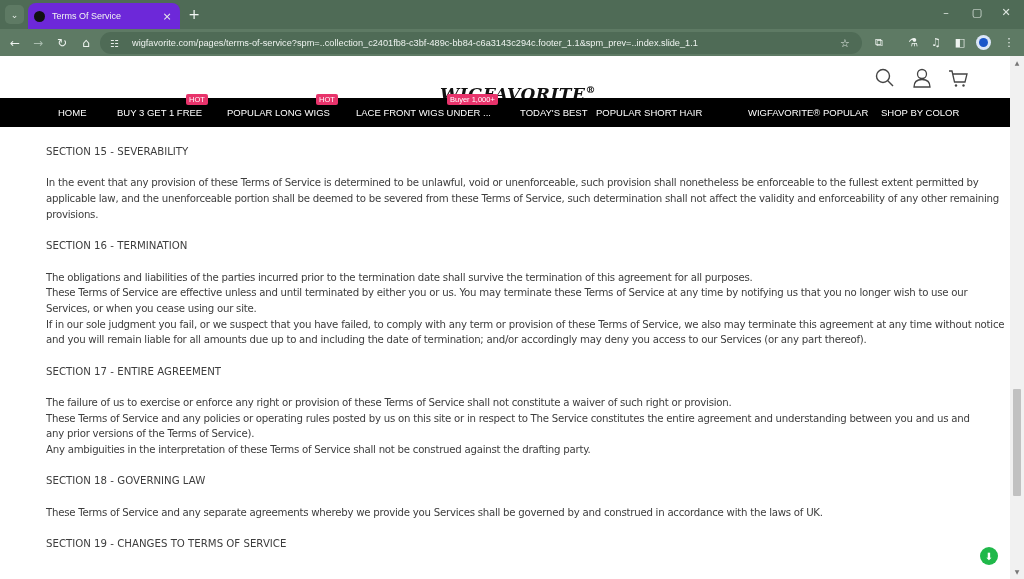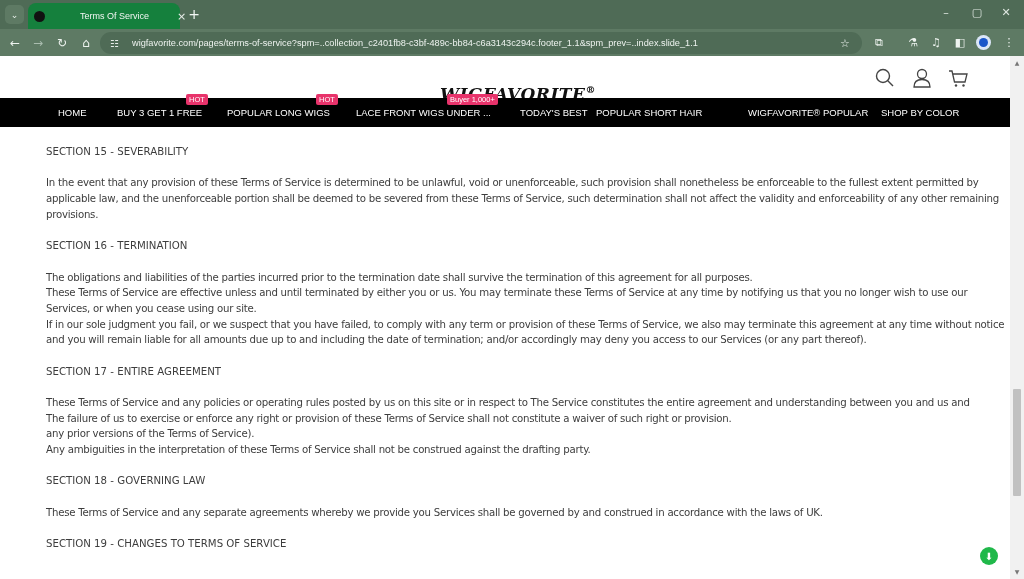--- a/index.html
+++ b/index.html
@@ -2,21 +2,21 @@
 <html><head>
 <meta charset="utf-8">
 <style>
   * { box-sizing: border-box; margin: 0; padding: 0; }
   html, body { width: 1024px; height: 579px; overflow: hidden; background: #ffffff; }
   body { font-family: "DejaVu Sans", sans-serif; position: relative; }
 
   
   .tabbar { position: absolute; left: 0; top: 0; width: 1024px; height: 29px; background: #4f6b56; }
   .tab-search { position: absolute; left: 5px; top: 5px; width: 19px; height: 19px; border-radius: 5px; background: #5e7a64; color: #e6efe8; font-size: 9px; display: flex; align-items: center; justify-content: center; }
-  .tab { position: absolute; left: 28px; top: 3px; width: 152px; height: 26px; background: #15803d; border-radius: 8px 8px 0 0; display: flex; align-items: center; padding: 0 6px; gap: 28px; }
+  .tab { position: absolute; left: 28px; top: 3px; width: 152px; height: 26px; background: #6d28d9; border-radius: 8px 8px 0 0; display: flex; align-items: center; padding: 0 6px; }
   .tab-favicon { width: 11px; height: 11px; border-radius: 50%; background: #111; margin-right: 7px; flex: 0 0 auto; }
   .tab-title { color: #f2f6f3; font-size: 9px; font-family: "Liberation Sans", sans-serif; flex: 1; white-space: nowrap; }
   .tab-close { color: #e8eee9; font-size: 11px; width: 14px; text-align: center; }
   .new-tab { position: absolute; left: 186px; top: 6px; color: #f2f6f3; font-size: 14px; line-height: 16px; width: 16px; text-align: center; }
   .win-ctrl { position: absolute; top: 6px; color: #dfe7e1; font-size: 11px; width: 20px; text-align: center; }
 
   .toolbar { position: absolute; left: 0; top: 29px; width: 1024px; height: 27px; background: #5e7a64; }
   .nav-btn { position: absolute; top: 5px; width: 18px; height: 18px; color: #eef3ef; font-size: 12px; text-align: center; line-height: 18px; }
   .nav-btn.dim { color: #a9bcae; }
   .omnibox { position: absolute; left: 100px; top: 3px; width: 762px; height: 22px; background: #4f6b56; border-radius: 11px; display: flex; align-items: center; padding-left: 10px; }
@@ -148,22 +148,22 @@
     <div class="para">
       <div class="line">The obligations and liabilities of the parties incurred prior to the termination date shall survive the termination of this agreement for all purposes.</div>
       <div class="line">These Terms of Service are effective unless and until terminated by either you or us. You may terminate these Terms of Service at any time by notifying us that you no longer wish to use our</div>
       <div class="line">Services, or when you cease using our site.</div>
       <div class="line">If in our sole judgment you fail, or we suspect that you have failed, to comply with any term or provision of these Terms of Service, we also may terminate this agreement at any time without notice</div>
       <div class="line">and you will remain liable for all amounts due up to and including the date of termination; and/or accordingly may deny you access to our Services (or any part thereof).</div>
     </div>
 
     <div class="sec-title">SECTION 17 - ENTIRE AGREEMENT</div>
     <div class="para">
+      <div class="line">The failure of us to exercise or enforce any right or provision of these Terms of Service shall not constitute a waiver of such right or provision.</div>
       <div class="line">These Terms of Service and any policies or operating rules posted by us on this site or in respect to The Service constitutes the entire agreement and understanding between you and us and</div>
-      <div class="line">The failure of us to exercise or enforce any right or provision of these Terms of Service shall not constitute a waiver of such right or provision.</div>
       <div class="line">any prior versions of the Terms of Service).</div>
       <div class="line">Any ambiguities in the interpretation of these Terms of Service shall not be construed against the drafting party.</div>
     </div>
 
     <div class="sec-title">SECTION 18 - GOVERNING LAW</div>
     <div class="para">
       <div class="line">These Terms of Service and any separate agreements whereby we provide you Services shall be governed by and construed in accordance with the laws of UK.</div>
     </div>
 
     <div class="sec-title">SECTION 19 - CHANGES TO TERMS OF SERVICE</div>

